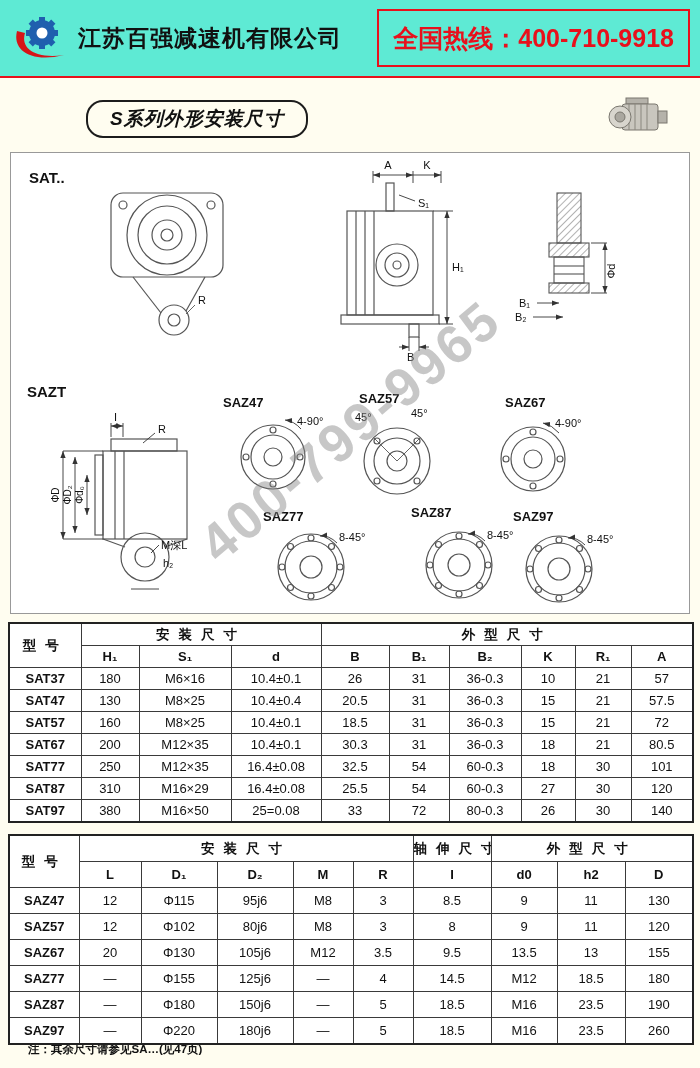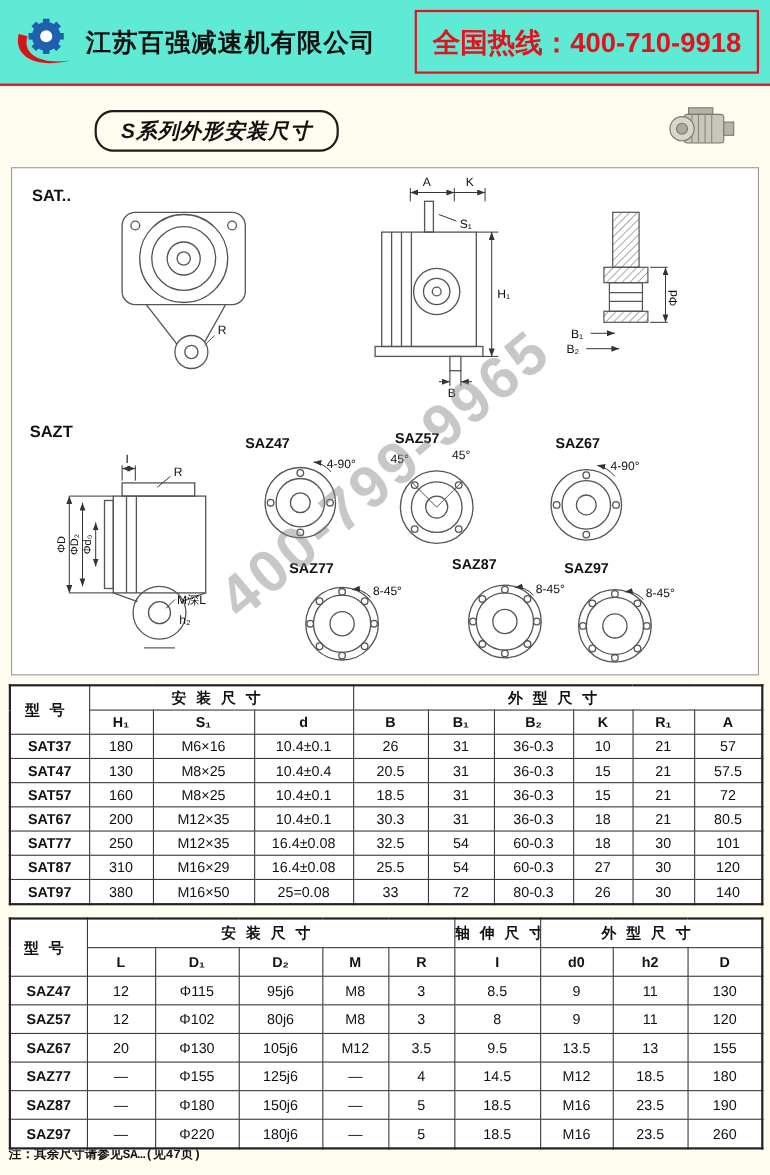--- a/index.html
+++ b/index.html
@@ -51,21 +51,21 @@
     border:1px solid #3a3a3a; text-align:center; font-size:13px;
     padding:1px 0; overflow:hidden; white-space:nowrap;
   }
   .t1-pos th, .t1-pos td { height:19px; }
   .t2-pos th, .t2-pos td { height:23px; }
   th { font-weight:bold; }
   th.cjk { letter-spacing:9px; font-size:13.5px; }
   td.model { font-weight:bold;margin-top:24px; }
   
   .footnote {
-    position:absolute; left:8px; top:1042px; font-size:11.5px; font-weight:bold;font-family:Liberation Mono, monospace;
+    position:absolute; left:28px; top:1042px; font-size:11.5px; font-weight:bold;
   }
   svg text { fill:#111; font-family:"Liberation Sans", sans-serif; }
 </style>
 </head>
 <body>
 
 <header class="topbar">
   <svg class="logo" width="62" height="54" viewBox="0 0 62 54">
     <g fill="#1f5fae">
       <rect x="29" y="6" width="6" height="9"></rect>

